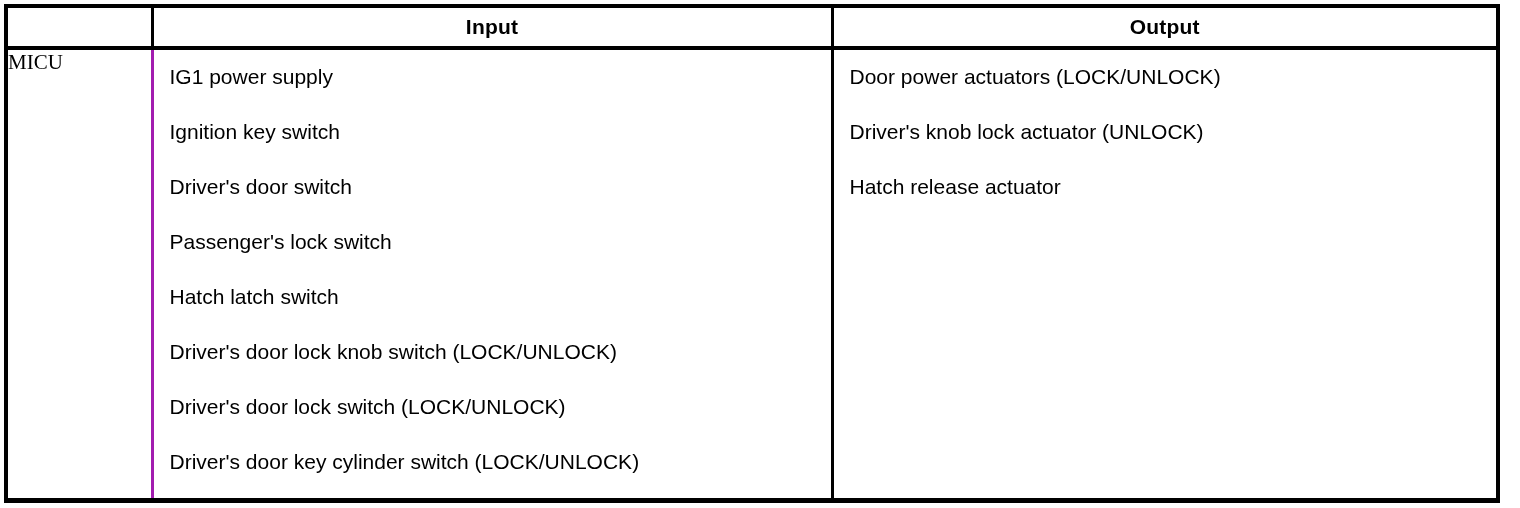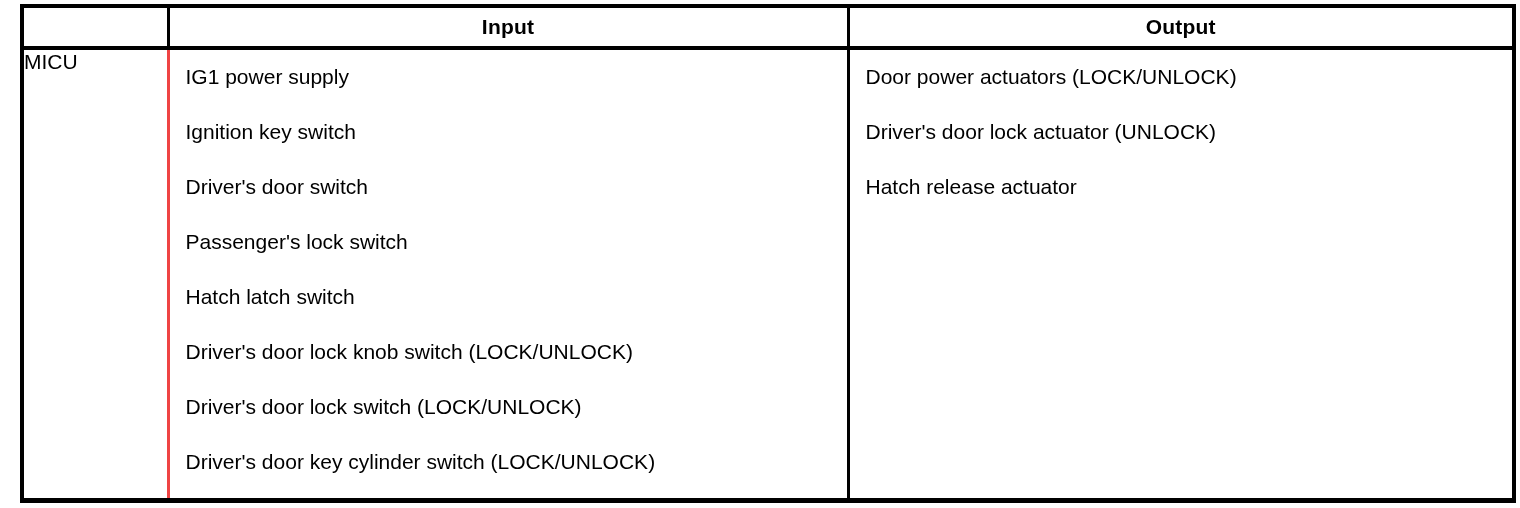--- a/index.html
+++ b/index.html
@@ -11,21 +11,21 @@
   body {
     width: 1520px;
     height: 508px;
     font-family: "Liberation Sans", sans-serif;
     color: #000000;
     overflow: hidden;
   }
 
   #table-root {
     position: absolute;
-    left: 20px;
+    left: 4px;
     top: 4px;
     width: 1496px;
     height: 499px;
     box-sizing: border-box;
     border: 4px solid #000000;
     border-bottom-width: 5px;
     background: #ffffff;
   }
 
   .io-table {
@@ -65,25 +65,26 @@
   }
   .hdr-input {
     border-right: 3px solid #000000;
   }
 
   
   .body-row-micu { height: 424px; }
   .body-row-bcan { height: 33px; }
 
   .cell-module {
-    border-right: 3px solid #ef4444;
+    border-right: 3px solid #a21caf;
     font-size: 21px;
     padding-left: 4px;
     padding-top: 10px;
     white-space: nowrap;
+    font-family: Liberation Serif, serif;
   }
   .cell-input {
     border-right: 3px solid #000000;
     padding-left: 6px;
     padding-top: 10px;
   }
   .cell-output {
     padding-left: 6px;
     padding-top: 10px;
   }
@@ -143,21 +144,21 @@
             <li>Passenger's lock switch</li>
             <li>Hatch latch switch</li>
             <li>Driver's door lock knob switch (LOCK/UNLOCK)</li>
             <li>Driver's door lock switch (LOCK/UNLOCK)</li>
             <li>Driver's door key cylinder switch (LOCK/UNLOCK)</li>
           </ul>
         </td>
         <td class="cell-output">
           <ul class="item-list">
             <li>Door power actuators (LOCK/UNLOCK)</li>
-            <li>Driver's door lock actuator (UNLOCK)</li>
+            <li>Driver's knob lock actuator (UNLOCK)</li>
             <li>Hatch release actuator</li>
           </ul>
         </td>
       </tr>
 
 
     </tbody>
   </table>
 </div>
 

